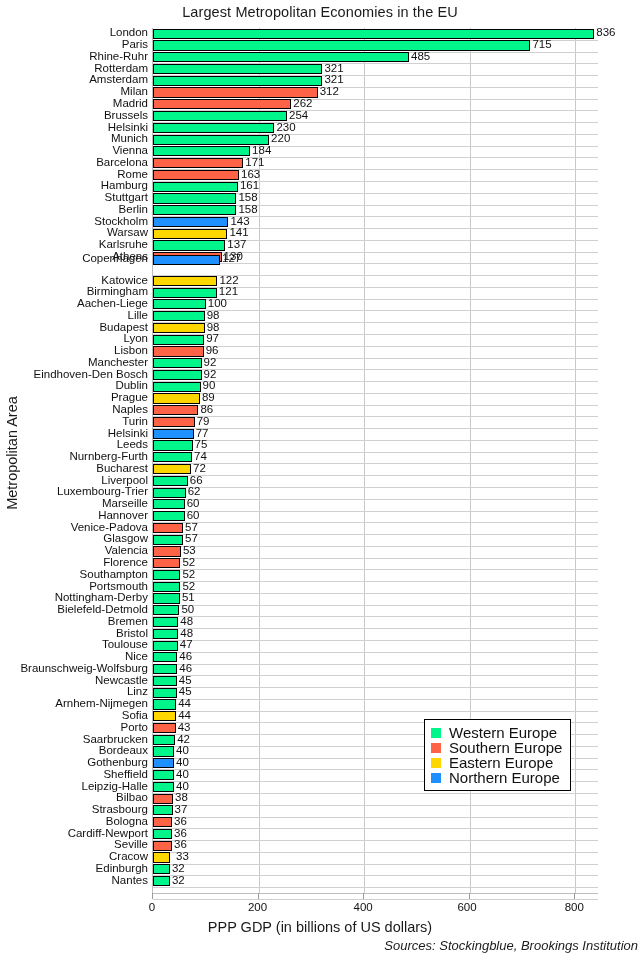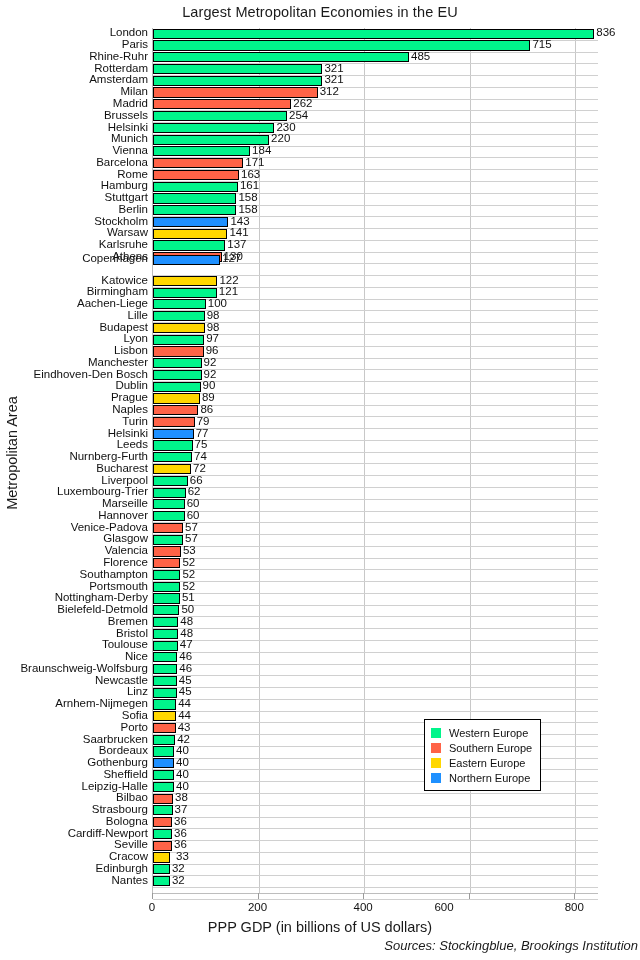--- a/index.html
+++ b/index.html
@@ -165,21 +165,21 @@
     align-items: center;
     height: 15px;
   }
   .legend-swatch {
     width: 10px;
     height: 10px;
     margin-right: 8px;
     flex: 0 0 auto;
   }
   .legend-text {
-    font-size: 11px;
+    font-size: 15px;
     color: #111111;
     white-space: nowrap;
   }
 </style>
 </head>
 <body>
 
 <div id="page">
 
   <div id="chart-title">Largest Metropolitan Economies in the EU</div>
@@ -636,21 +636,21 @@
 
   <div id="x-axis"></div>
   <div id="x-ticks">
       <div class="xtick-mark" style="left: 152px;"></div>
       <div class="xtick-label" style="left: 152px;">0</div>
       <div class="xtick-mark" style="left: 257.562px;"></div>
       <div class="xtick-label" style="left: 257.562px;">200</div>
       <div class="xtick-mark" style="left: 363.124px;"></div>
       <div class="xtick-label" style="left: 363.124px;">400</div>
       <div class="xtick-mark" style="left: 468.686px;"></div>
-      <div class="xtick-label" style="left: 444px; text-align: center;">600</div>
+      <div class="xtick-label" style="left: 467px; text-align: center;">600</div>
       <div class="xtick-mark" style="left: 574.249px;"></div>
       <div class="xtick-label" style="left: 574.249px;">800</div>
     </div>
   <div id="x-axis-title">PPP GDP (in billions of US dollars)</div>
   <div id="y-axis-title">Metropolitan Area</div>
 
   <div id="legend">
       <div class="legend-item">
         <span class="legend-swatch" style="background: rgb(0, 245, 139);"></span>
         <span class="legend-text">Western Europe</span>

